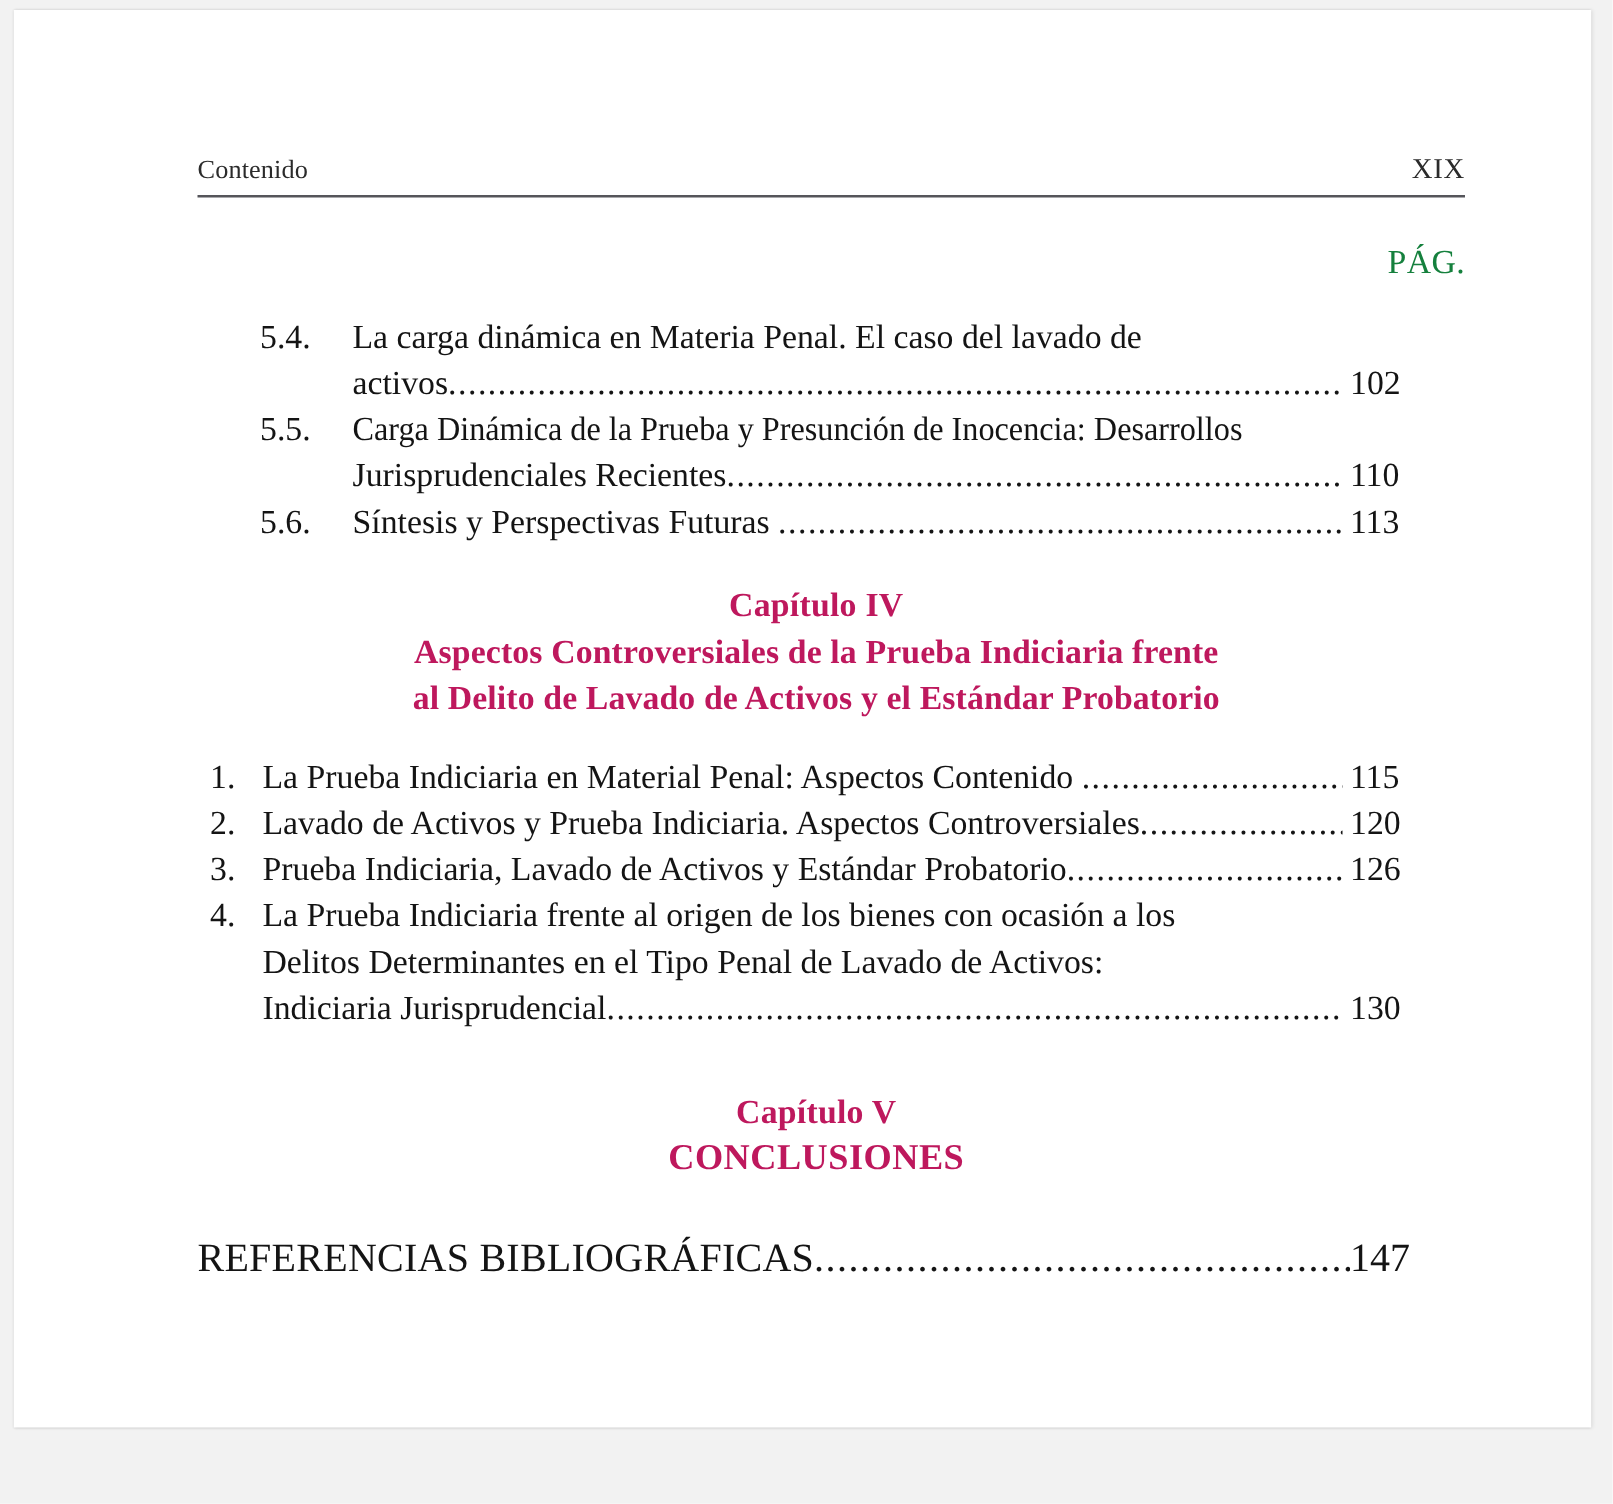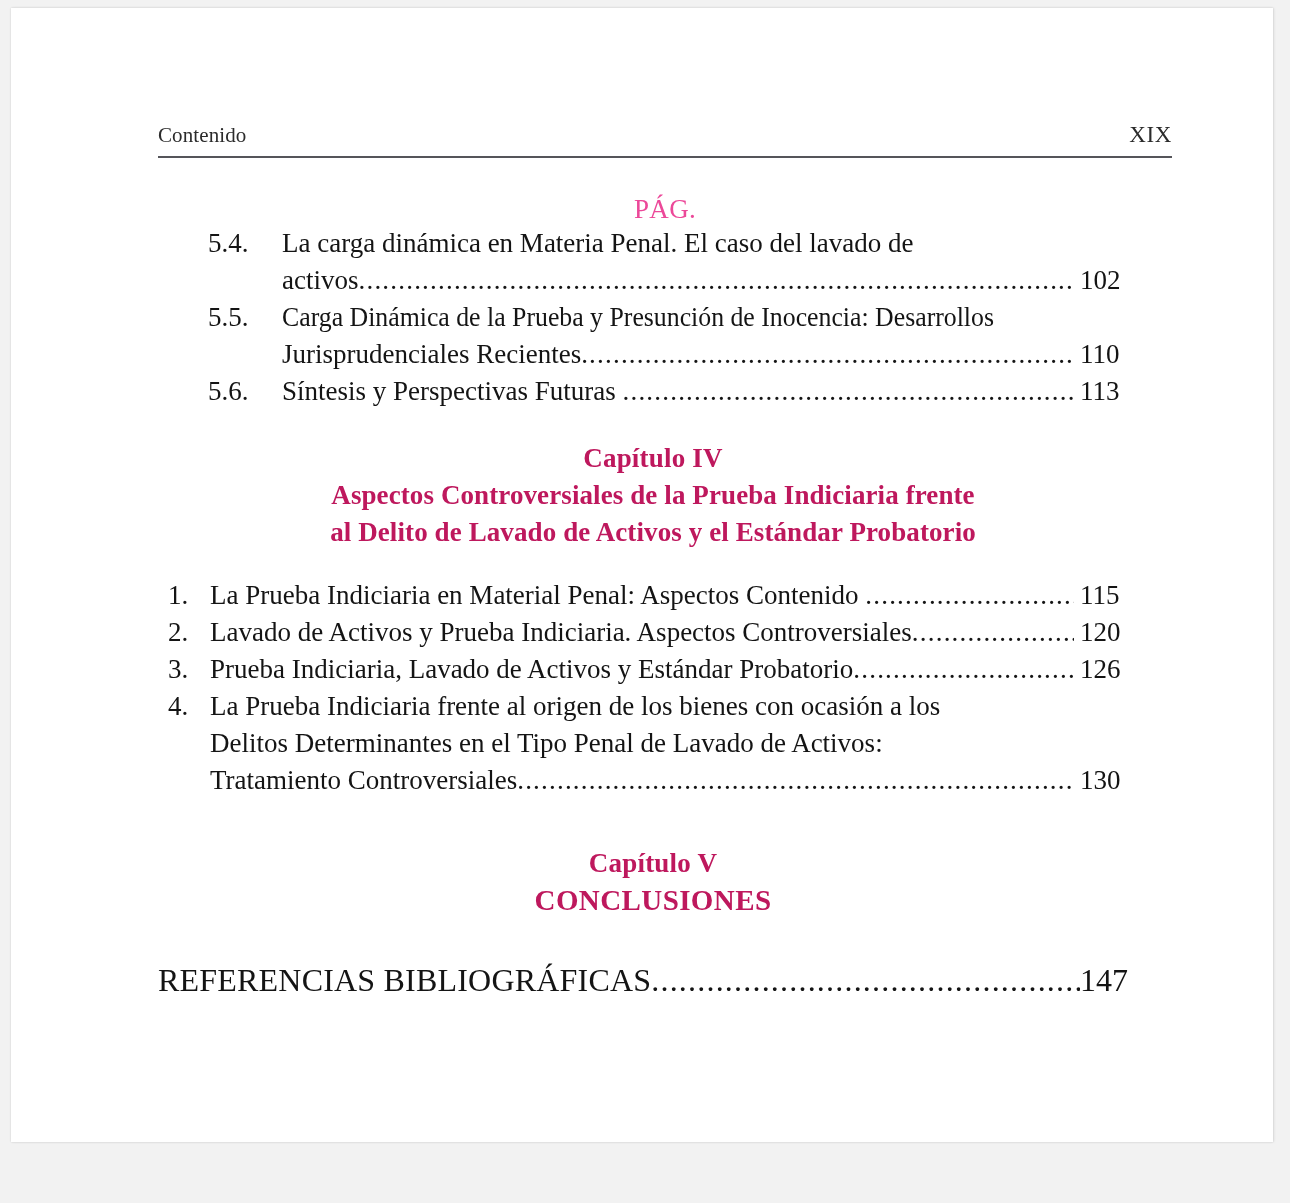--- a/index.html
+++ b/index.html
@@ -61,28 +61,28 @@
     left: 0;
     right: 0;
     bottom: 0;
     height: 2px;
     background: #55555a;
   }
 
   
   .pag-label {
     margin-top: 36px;
-    text-align: center;
+    text-align: right;
     font-size: 27px;
-    color: #ec4899;
+    color: #15803d;
     letter-spacing: 0.3px;
   }
 
   
-  .toc-block { }
+  .toc-block { margin-top: 26px; }
 
   .toc-entry {
     display: flex;
     align-items: flex-start;
     font-size: 27px;
     line-height: 37px;
     color: #141414;
   }
   .toc-entry .num {
     flex: 0 0 auto;
@@ -249,21 +249,21 @@
         </span>
         <span class="pageno">126</span>
       </div>
 
       <div class="toc-entry multiline">
         <span class="num">4.</span>
         <span class="body">
           <span class="lineblock">La Prueba Indiciaria frente al origen de los bienes con ocasión a los</span>
           <span class="lineblock">Delitos Determinantes en el Tipo Penal de Lavado de Activos:</span>
           <span class="lastline">
-            <span class="lbl">Tratamiento Controversiales</span>
+            <span class="lbl">Indiciaria Jurisprudencial</span>
             <span class="dots">.....................................................................................................</span>
           </span>
         </span>
         <span class="pageno">130</span>
       </div>
 
     </div>
 
     <div class="chap-head chap-v">
       <div class="chap-title">Capítulo V</div>

